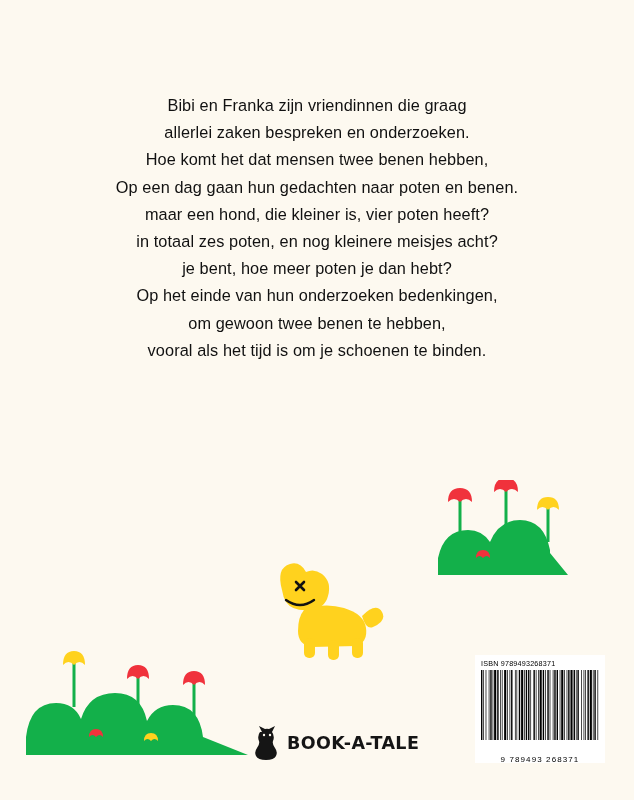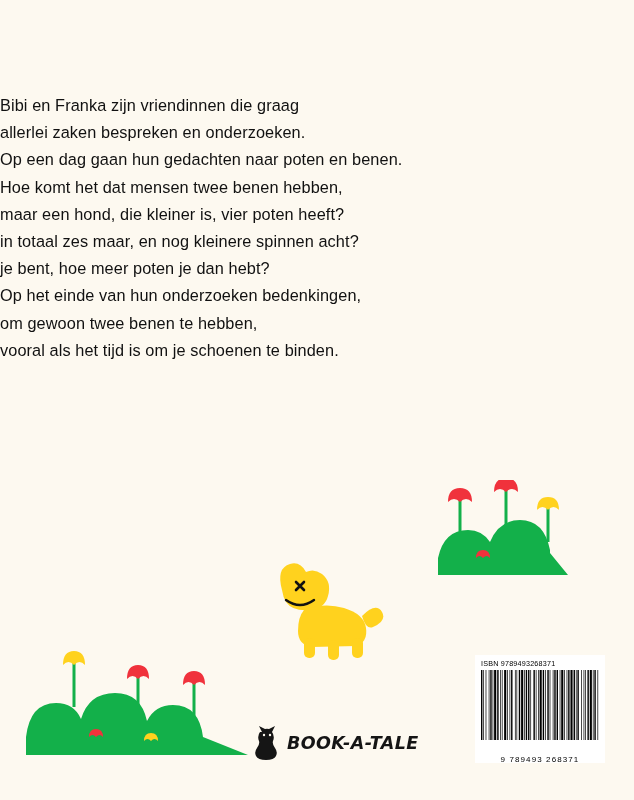--- a/index.html
+++ b/index.html
@@ -21,21 +21,21 @@
     background: #fdf9f0;
     overflow: hidden;
   }
 
   
   .blurb {
     position: absolute;
     top: 92px;
     left: 0;
     width: 634px;
-    text-align: left;
+    text-align: center;
     color: #111111;
     font-size: 16.3px;
     line-height: 27.2px;
     letter-spacing: 0.1px;
   }
   .blurb .line {
     display: block;
     white-space: nowrap;
   }
 
@@ -50,21 +50,20 @@
   
   .logo {
     position: absolute;
     left: 255px;
     top: 722px;
     width: 150px;
     height: 42px;
     display: flex;
     align-items: center;
     gap: 8px;
-    font-style: italic;
   }
   .logo-mark { width: 24px; height: 34px; flex: 0 0 auto; }
   .logo-text {
     font-family: "DejaVu Sans", sans-serif;
     font-weight: bold;
     font-size: 17.5px;
     letter-spacing: 0.4px;
     color: #151515;
     white-space: nowrap;
   }
@@ -104,24 +103,24 @@
   }
 </style>
 </head>
 <body>
 
 <div class="page">
 
   <div class="blurb">
     <span class="line">Bibi en Franka zijn vriendinnen die graag</span>
     <span class="line">allerlei zaken bespreken en onderzoeken.</span>
+    <span class="line">Hoe komt het dat mensen twee benen hebben,</span>
     <span class="line">Op een dag gaan hun gedachten naar poten en benen.</span>
-    <span class="line">Hoe komt het dat mensen twee benen hebben,</span>
     <span class="line">maar een hond, die kleiner is, vier poten heeft?</span>
-    <span class="line">in totaal zes maar, en nog kleinere spinnen acht?</span>
+    <span class="line">in totaal zes poten, en nog kleinere meisjes acht?</span>
     <span class="line">je bent, hoe meer poten je dan hebt?</span>
     <span class="line">Op het einde van hun onderzoeken bedenkingen,</span>
     <span class="line">om gewoon twee benen te hebben,</span>
     <span class="line">vooral als het tijd is om je schoenen te binden.</span>
   </div>
 
   <div class="art bush-right">
     <svg viewBox="0 0 130 95" width="130" height="95" xmlns="http://www.w3.org/2000/svg">
 
       <path d="M22 60 L22 20" stroke="#13b04a" stroke-width="3" fill="none"></path>

